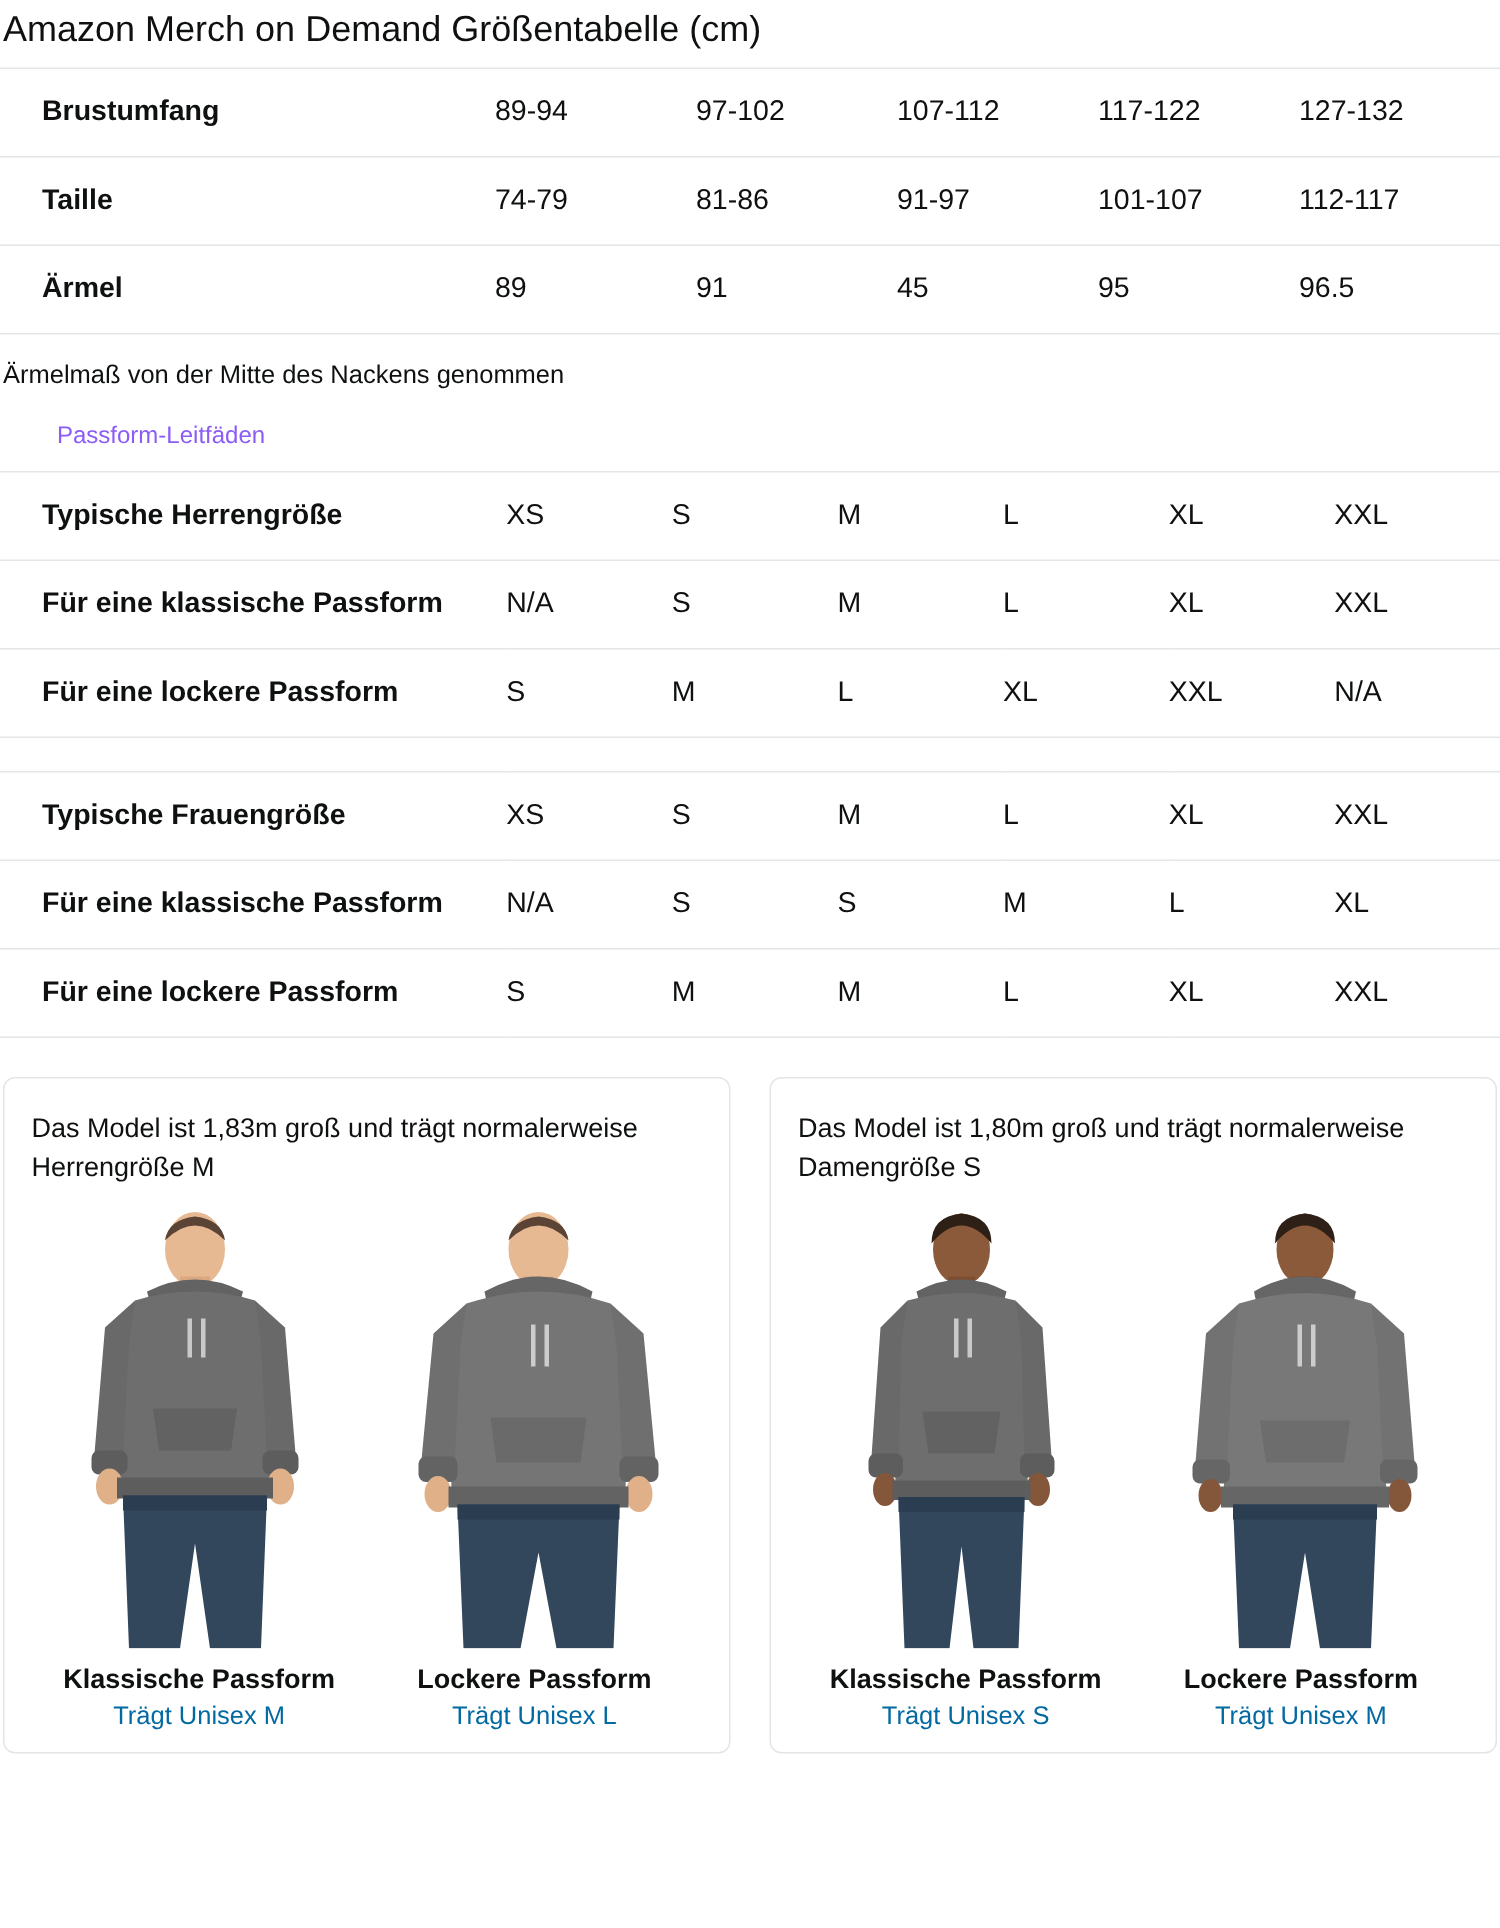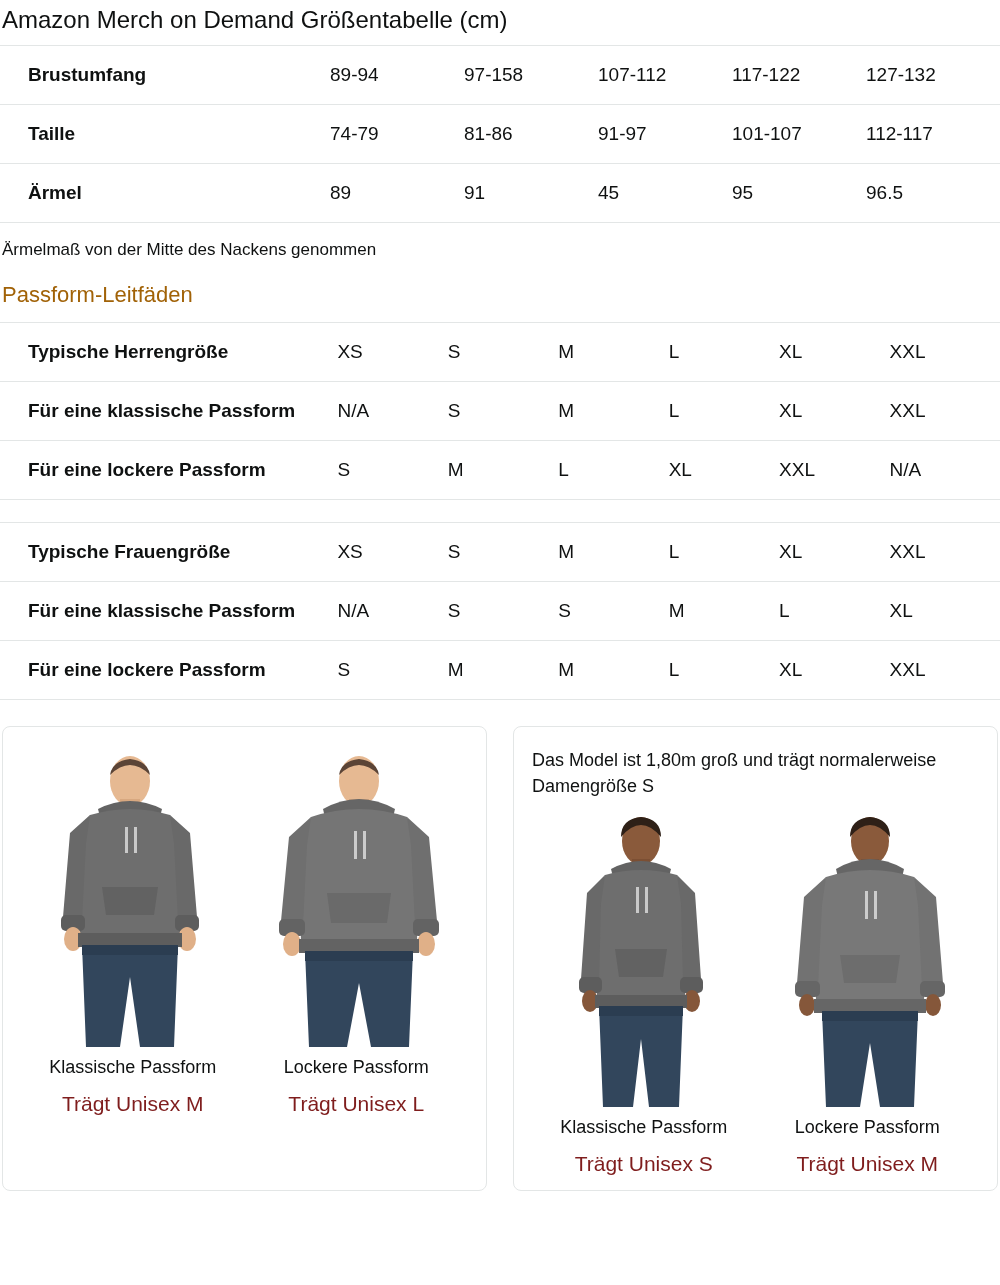--- a/index.html
+++ b/index.html
@@ -53,23 +53,24 @@
   
   .tbl-main td:first-child { width: 330px; }
   .tbl-main td.val { width: 134px; }
 
   .note {
     font-size: 17px;
     color: #0f1111;
     padding: 17px 0 14px 2px;
   }
   .section-label {
-    font-size: 22px;
-    color: #a16207;
+    font-size: 16px;
+    color: #8b5cf6;
     padding: 8px 0 14px 2px;
+    margin-left: 36px;
   }
 
   
   .tbl-fit td { height: 58px; font-size: 18px; margin-top: 16px; }
   .tbl-fit td:first-child { width: 330px; }
   .tbl-fit td.val { width: 108px; }
 
   .gap { height: 22px; }
 
   
@@ -109,43 +110,43 @@
   .fig-labels {
     display: flex;
     margin-top: 10px;
   }
   .fig-label {
     width: 50%;
     text-align: center;
   }
   .fl-title {
     font-size: 18px;
-    font-weight: normal;
-    color: #0f1111;
-    margin-bottom: 14px;
+    font-weight: bold;
+    color: #0f1111;
+    margin-bottom: 4px;
   }
   .fl-sub {
-    font-size: 21px;
-    color: #7f1d1d;
+    font-size: 17px;
+    color: #0369a1;
   }
   svg.model { display: block; }
 </style>
 </head>
 <body>
 
 <div class="page">
 
   <div class="page-title">Amazon Merch on Demand Größentabelle (cm)</div>
 
   <table class="sz tbl-main">
     <tbody>
       <tr>
         <td>Brustumfang</td>
         <td class="val">89-94</td>
-        <td class="val">97-158</td>
+        <td class="val">97-102</td>
         <td class="val">107-112</td>
         <td class="val">117-122</td>
         <td class="val">127-132</td>
       </tr>
       <tr>
         <td>Taille</td>
         <td class="val">74-79</td>
         <td class="val">81-86</td>
         <td class="val">91-97</td>
         <td class="val">101-107</td>
@@ -228,20 +229,21 @@
         <td class="val">L</td>
         <td class="val">XL</td>
         <td class="val">XXL</td>
       </tr>
     </tbody>
   </table>
 
   <div class="cards">
 
     <div class="card">
+      <div class="card-caption">Das Model ist 1,83m groß und trägt normalerweise Herrengröße M</div>
       <div class="figs">
 
         <div class="fig-wrap">
           <svg class="model" width="200" height="300" viewBox="0 0 200 300">
 
             <ellipse cx="100" cy="34" rx="20" ry="25" fill="#e6b992"></ellipse>
             <path d="M80 28 Q100 8 120 28 Q118 14 100 12 Q82 14 80 28 Z" fill="#5b4436"></path>
 
             <rect x="90" y="52" width="20" height="14" fill="#d8a880"></rect>
 

